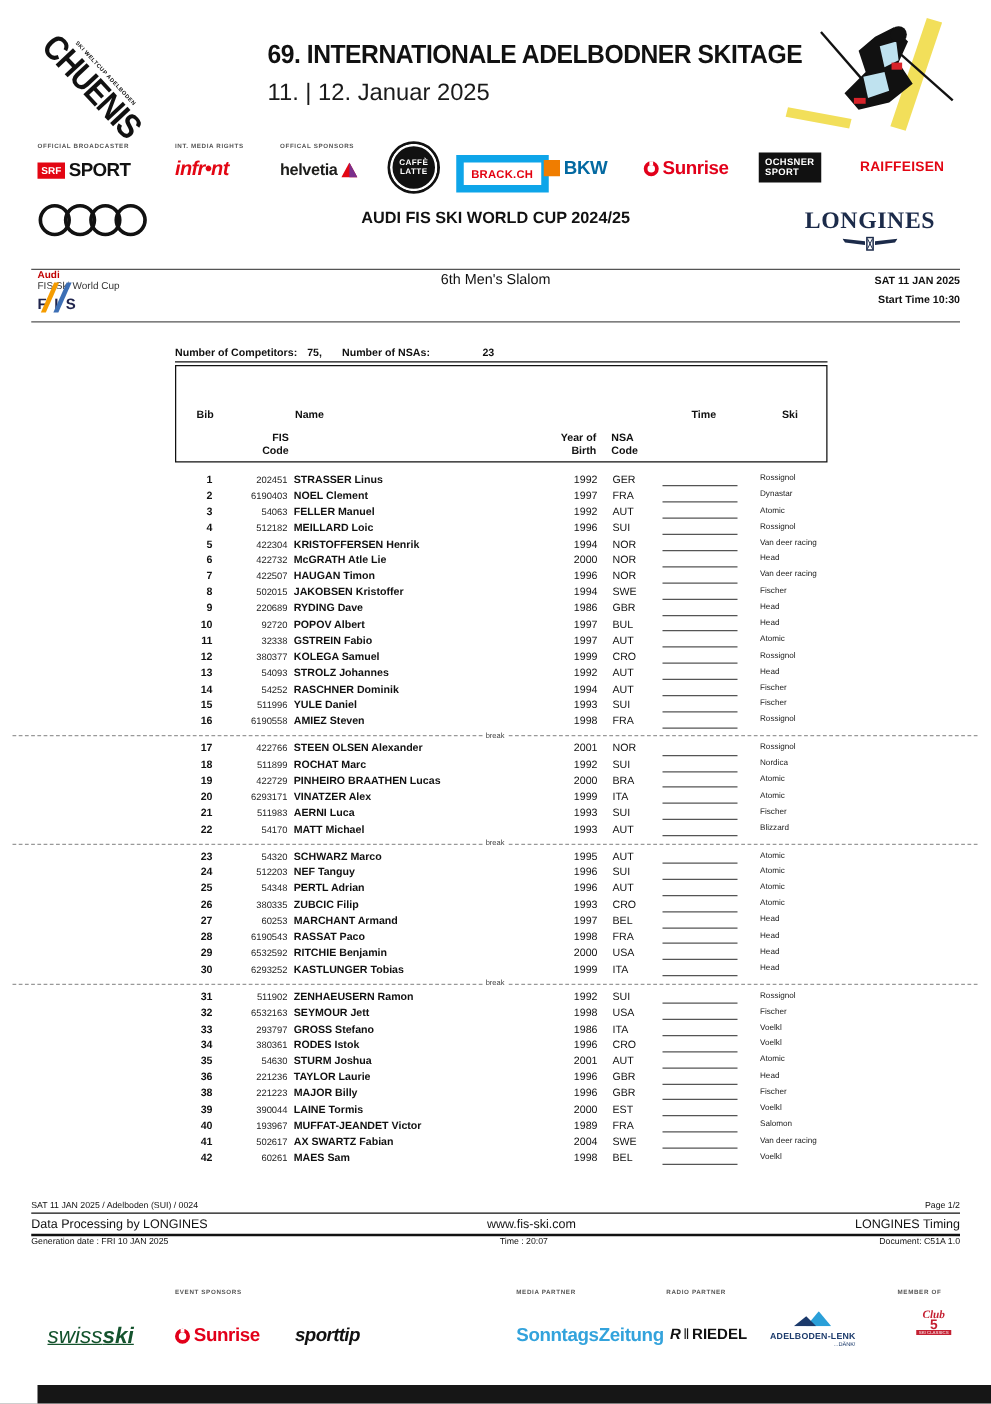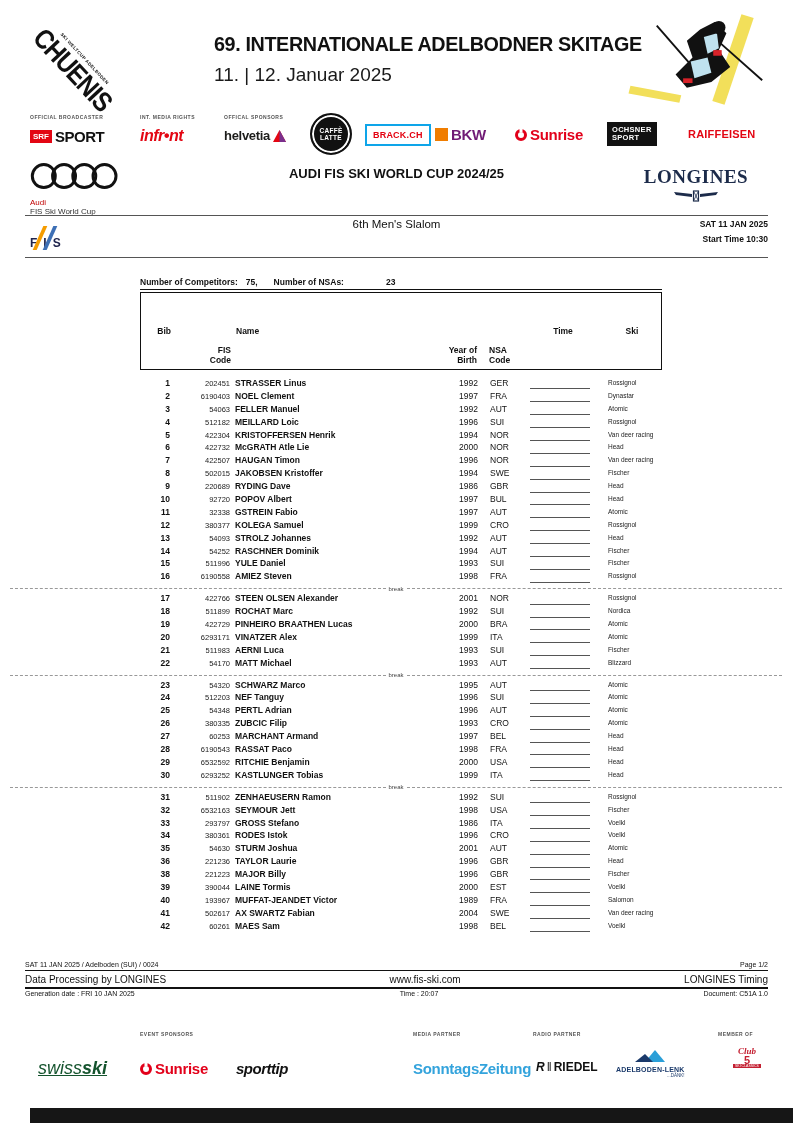--- a/index.html
+++ b/index.html
@@ -19,32 +19,32 @@
   .skier { position:absolute; right:12px; top:12px; }
 
   
   .sp-label { position:absolute; font-size:5px; color:#555; letter-spacing:0.5px; font-weight:600; }
   .logo { position:absolute; display:flex; align-items:center; gap:3px; }
   .srf-box { background:#e30613; color:#fff; font-weight:800; font-size:8px; padding:2px 3px; }
   .srf-sport { font-weight:800; font-size:15px; color:#111; letter-spacing:-0.5px; }
   .infront { color:#e30613; font-weight:800; font-size:16px; font-style:italic; letter-spacing:-0.5px; }
   .helvetia { font-weight:700; font-size:13px; color:#1d1d1b; letter-spacing:-0.3px; }
   .caffe { width:42px; height:42px; background:#111; border-radius:50%; display:flex; flex-direction:column; align-items:center; justify-content:center; color:#fff; font-weight:800; font-size:6.5px; line-height:7px; letter-spacing:0.3px; border:2px solid #111; box-shadow:inset 0 0 0 2px #fff; }
-  .brack { border:2px solid #0ea5e9; color:#e3000f; font-weight:800; font-size:9px; padding:4px 6px; letter-spacing:0.2px; }
+  .brack { border:6px solid #0ea5e9; color:#e3000f; font-weight:800; font-size:9px; padding:4px 6px; letter-spacing:0.2px; }
   .bkw-sq { width:13px; height:13px; background:#f07d00; display:inline-block; }
-  .bkw-txt { font-weight:800; font-size:15px; color:#701a75; letter-spacing:-0.3px; }
+  .bkw-txt { font-weight:800; font-size:15px; color:#0369a1; letter-spacing:-0.3px; }
   .ring { width:12px; height:12px; border:3px solid #e2001a; border-radius:50%; display:inline-block; position:relative; }
   .ring::after { content:''; position:absolute; top:-3px; left:50%; width:3px; height:3px; background:#fff; transform:translateX(-50%); }
   .sunrise-txt { color:#e2001a; font-weight:800; font-size:15px; letter-spacing:-0.3px; }
   .ochsner { background:#111; color:#fff; font-weight:800; font-size:7.5px; line-height:8px; padding:4px 5px; text-align:left; letter-spacing:0.3px; }
   .raiffeisen { color:#e30613; font-weight:800; font-size:11px; letter-spacing:0.2px; }
 
   
   .audi-block { position:absolute; left:30px; top:162px; }
-  .audi-name { color:#c00000; font-size:8px; font-weight:400; margin-top:2px; }
+  .audi-name { color:#c00000; font-size:8px; font-weight:700; margin-top:18px; }
   .audi-sub { color:#333; font-size:8px; }
   .cup-title { position:absolute; left:0; right:0; top:166px; text-align:center; font-size:13px; font-weight:800; }
   .cup-loc { position:absolute; left:0; right:0; top:189px; text-align:center; font-size:13px; font-weight:800; }
   .longines { position:absolute; right:22px; top:166px; width:150px; text-align:center; }
   .longines .word { font-family:"Liberation Serif", serif; font-size:19px; font-weight:700; color:#1c2b4a; letter-spacing:0.5px; }
   .rule { position:absolute; left:25px; right:25px; border-top:1.6px solid #555; }
   .fis-logo { position:absolute; left:30px; top:224px; display:flex; align-items:flex-end; height:26px; }
   .fis-logo span.ltr { font-size:12px; font-weight:800; color:#20254d; }
   .fis-slash { display:inline-block; width:4px; height:24px; margin:0 1px; transform:skewX(-24deg); }
   .fis-slash.orange { background:#f59c00; }

